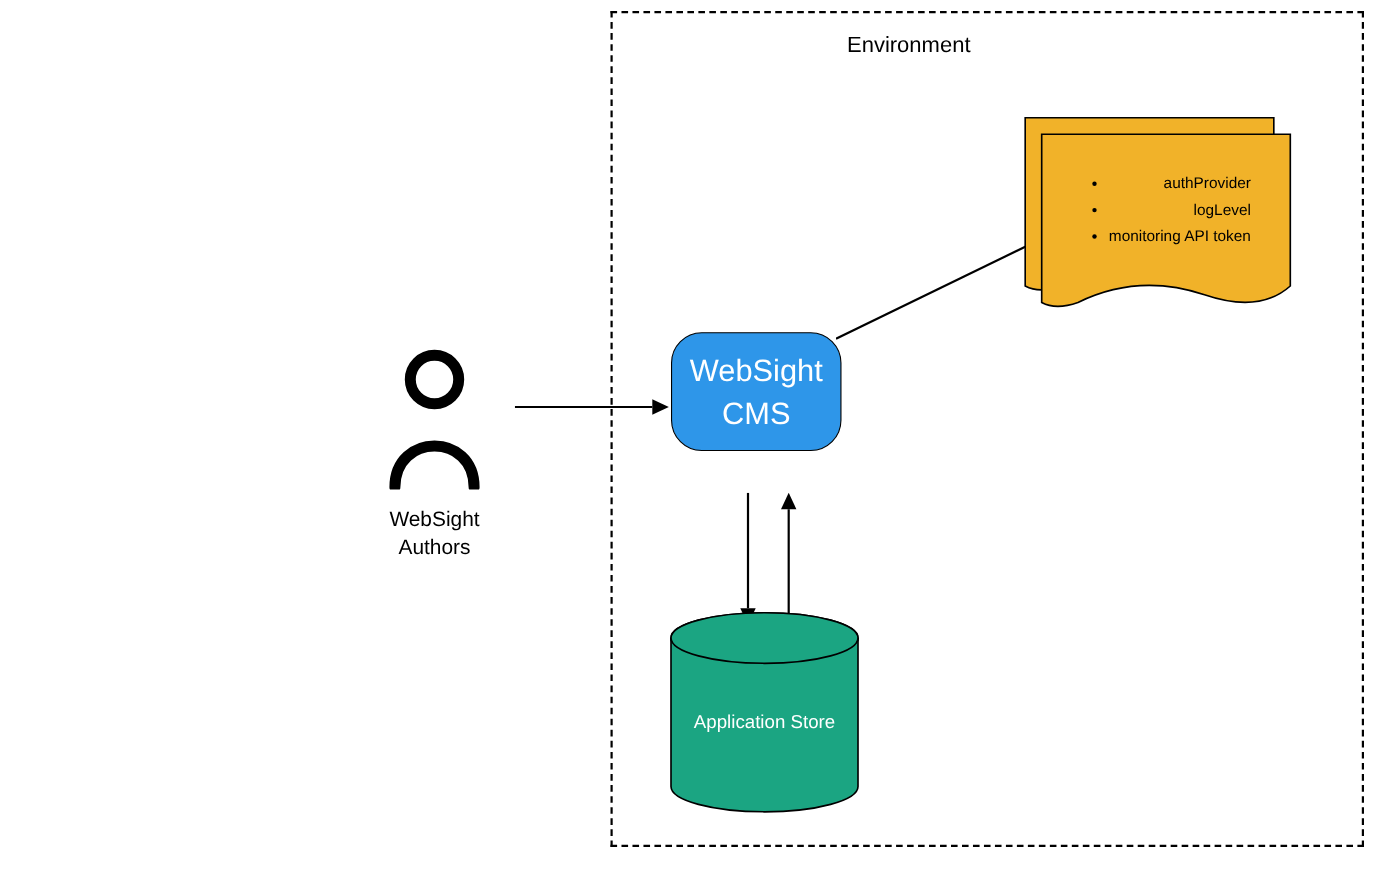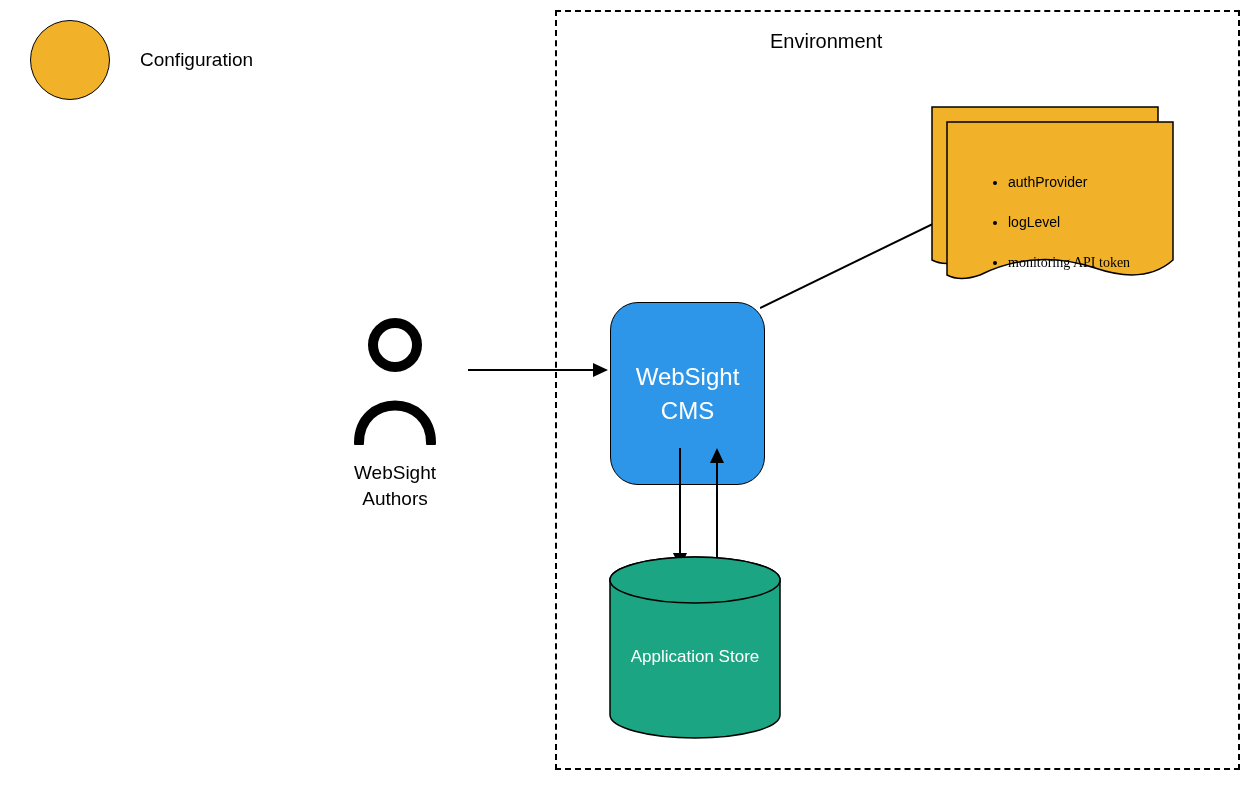--- a/index.html
+++ b/index.html
@@ -70,30 +70,30 @@
       width: 120px;
       line-height: 1.35;
     }
 
     
     .websight-box {
       position: absolute;
       left: 610px;
       top: 302px;
       width: 155px;
-      height: 183px;
+      height: 108px;
       background: #2E96E9;
       border: 1.5px solid #000;
       border-radius: 28px;
       display: flex;
       align-items: center;
       justify-content: center;
       text-align: center;
       color: #fff;
-      font-size: 24px;
+      font-size: 28px;
       line-height: 1.4;
     }
 
     
     .config-note-back {
       position: absolute;
       left: 930px;
       top: 105px;
     }
     .config-note-front {
@@ -107,22 +107,21 @@
       top: 155px;
       font-size: 14px;
       color: #000;
       line-height: 1.7;
     }
     .config-list ul {
       margin: 0;
       padding-left: 18px;
     }
     .config-list li {
-      text-align: left;
-      margin-top: 16px;
+      text-align: right;
     }
 
     
     .cylinder {
       position: absolute;
       left: 608px;
       top: 555px;
     }
     .cylinder-label {
       position: absolute;
@@ -137,24 +136,20 @@
 
     
     .arrow {
       position: absolute;
     }
   </style>
 </head>
 <body>
 
 <div class="legend">
-  <div class="legend-item">
-    <div class="legend-circle circle-yellow"></div>
-    <span class="legend-label">Configuration</span>
-  </div>
 </div>
 
 <div class="env-box"></div>
 <div class="env-title">Environment</div>
 
 <div class="person">
   <svg width="100" height="130" viewBox="0 0 100 130">
     <circle cx="50" cy="30" r="22" fill="none" stroke="#000" stroke-width="10"></circle>
     <path d="M 14 128 C 14 78, 86 78, 86 128" fill="none" stroke="#000" stroke-width="10" stroke-linecap="round"></path>
   </svg>
@@ -186,21 +181,21 @@
 
 <div class="config-note-front">
   <svg width="230" height="170">
     <path d="M 2 2 L 228 2 L 228 140 Q 200 165, 150 148 Q 90 128, 35 155 Q 15 162, 2 155 Z" fill="#F1B229" stroke="#000" stroke-width="1.5"></path>
   </svg>
 </div>
 <div class="config-list">
   <ul>
     <li>authProvider</li>
     <li>logLevel</li>
-    <li style="max-width:130px;font-family:Liberation Serif, serif;">monitoring API token</li>
+    <li style="max-width:130px;">monitoring API token</li>
   </ul>
 </div>
 
 <div class="arrow" style="left:668px; top:448px;">
   <svg width="30" height="125">
     <line x1="12" y1="0" x2="12" y2="105" stroke="#000" stroke-width="2"></line>
     <polygon points="5,105 12,120 19,105" fill="#000"></polygon>
   </svg>
 </div>
 <div class="arrow" style="left:705px; top:448px;">

